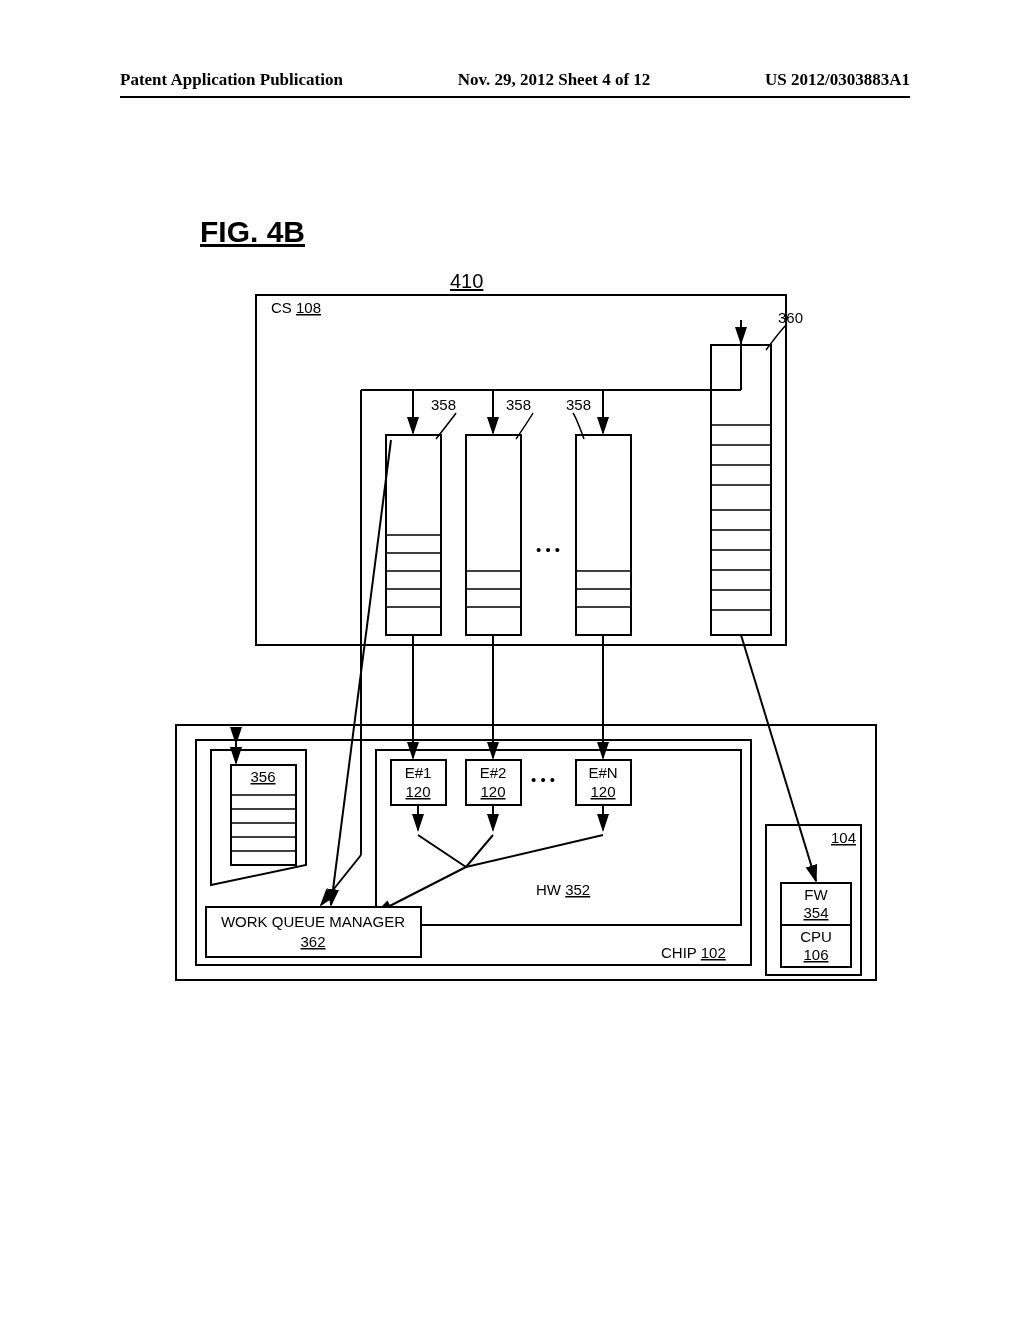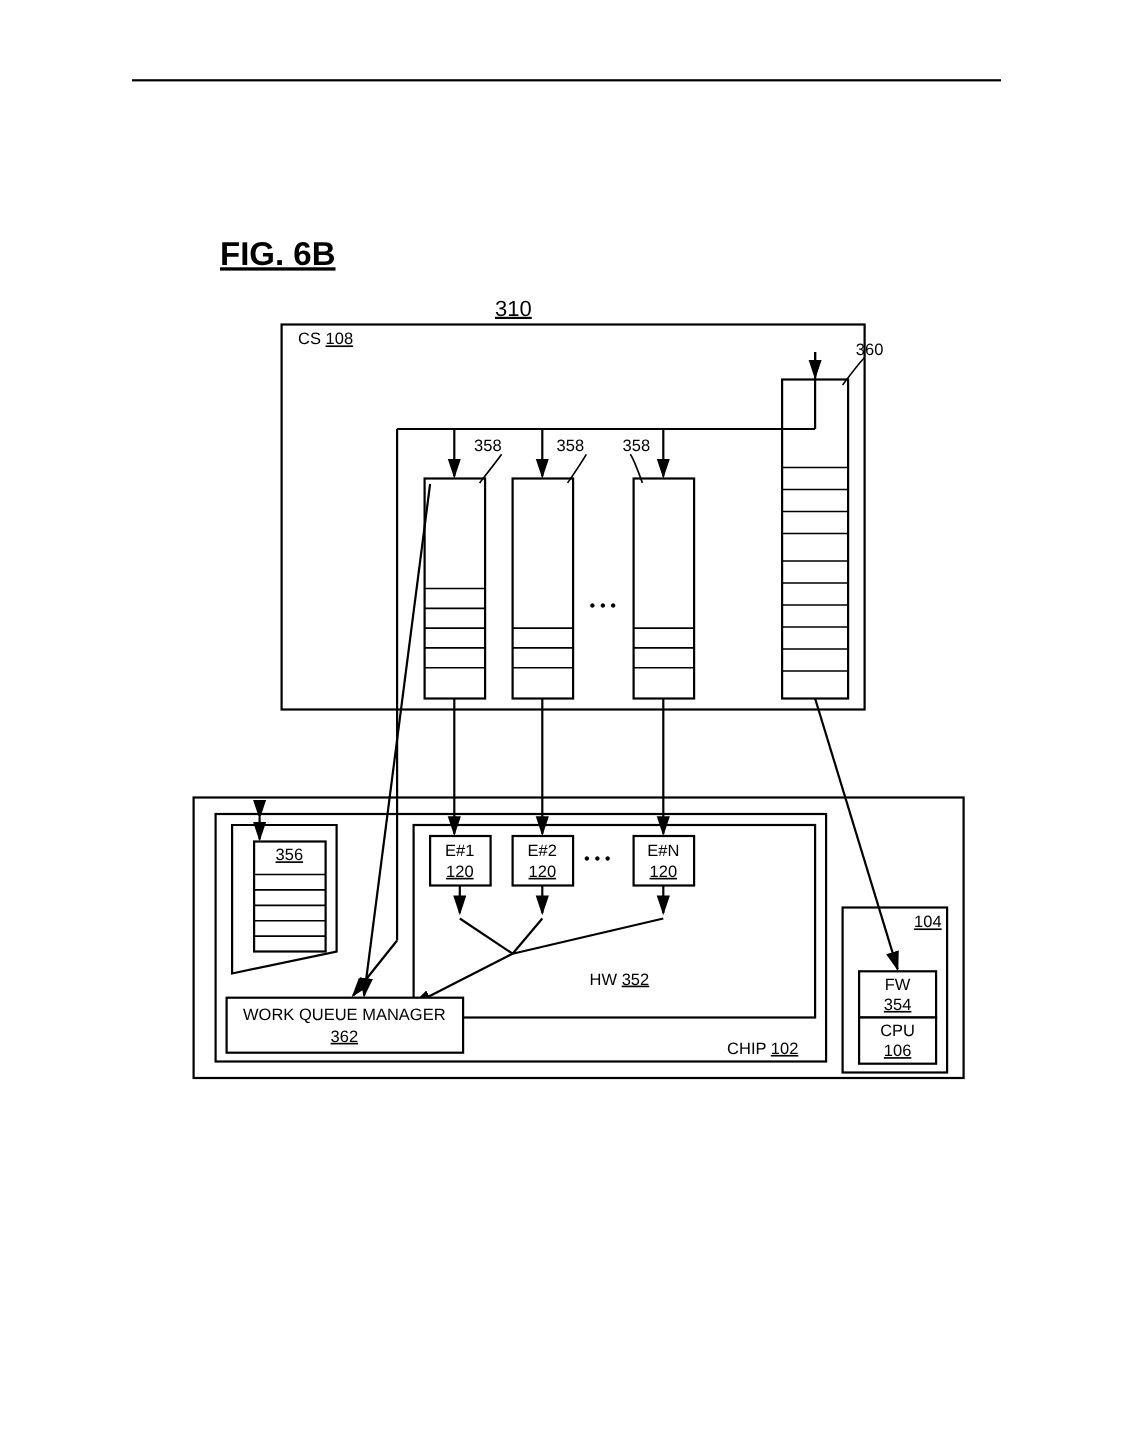--- a/index.html
+++ b/index.html
@@ -53,25 +53,30 @@
   }
   svg { overflow: visible; }
   text { font-family: Arial, sans-serif; }
   .lbl { font-size: 15px; }
   .ul { text-decoration: underline; }
 </style>
 </head>
 <body>
 
 <div class="page">
+  <div class="header-row">
+    <span>Patent Application Publication</span>
+    <span>Nov. 29, 2012  Sheet 4 of 12</span>
+    <span>US 2012/0303883A1</span>
+  </div>
   <div class="rule"></div>
 </div>
 
-<div class="fig-title">FIG. 6B</div>
-<div class="ref350">310</div>
+<div class="fig-title">FIG. 4B</div>
+<div class="ref350">410</div>
 
 <div class="svg-wrap">
 <svg width="720" height="700" viewBox="0 0 720 700">
   <defs>
     <marker id="arrow" markerWidth="10" markerHeight="10" refX="8" refY="3" orient="auto" markerUnits="strokeWidth">
       <path d="M0,0 L0,6 L9,3 z" fill="#000"></path>
     </marker>
   </defs>
 
   <rect x="90" y="0" width="530" height="350" fill="none" stroke="#000" stroke-width="2"></rect>

